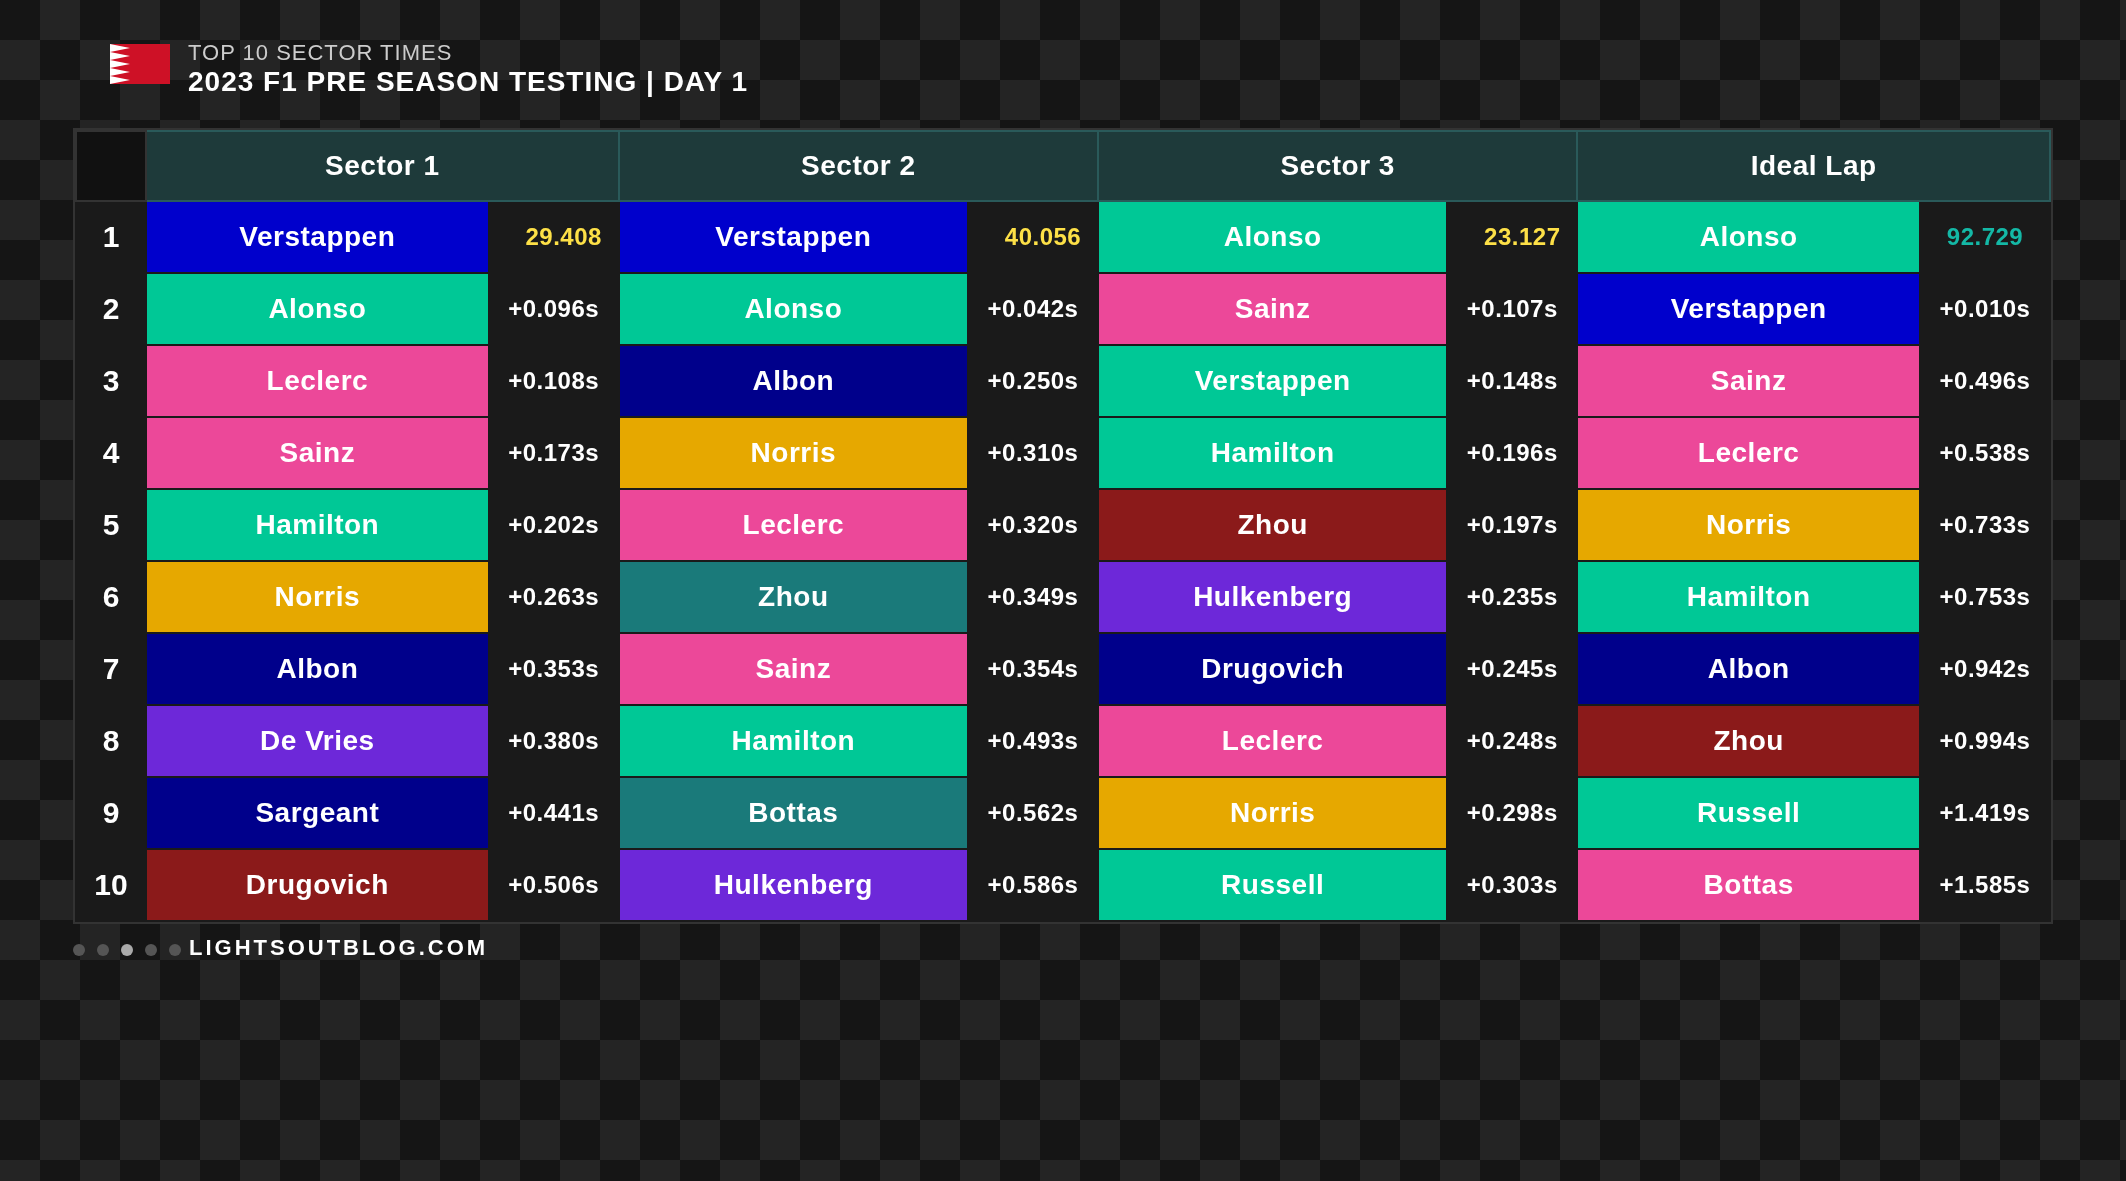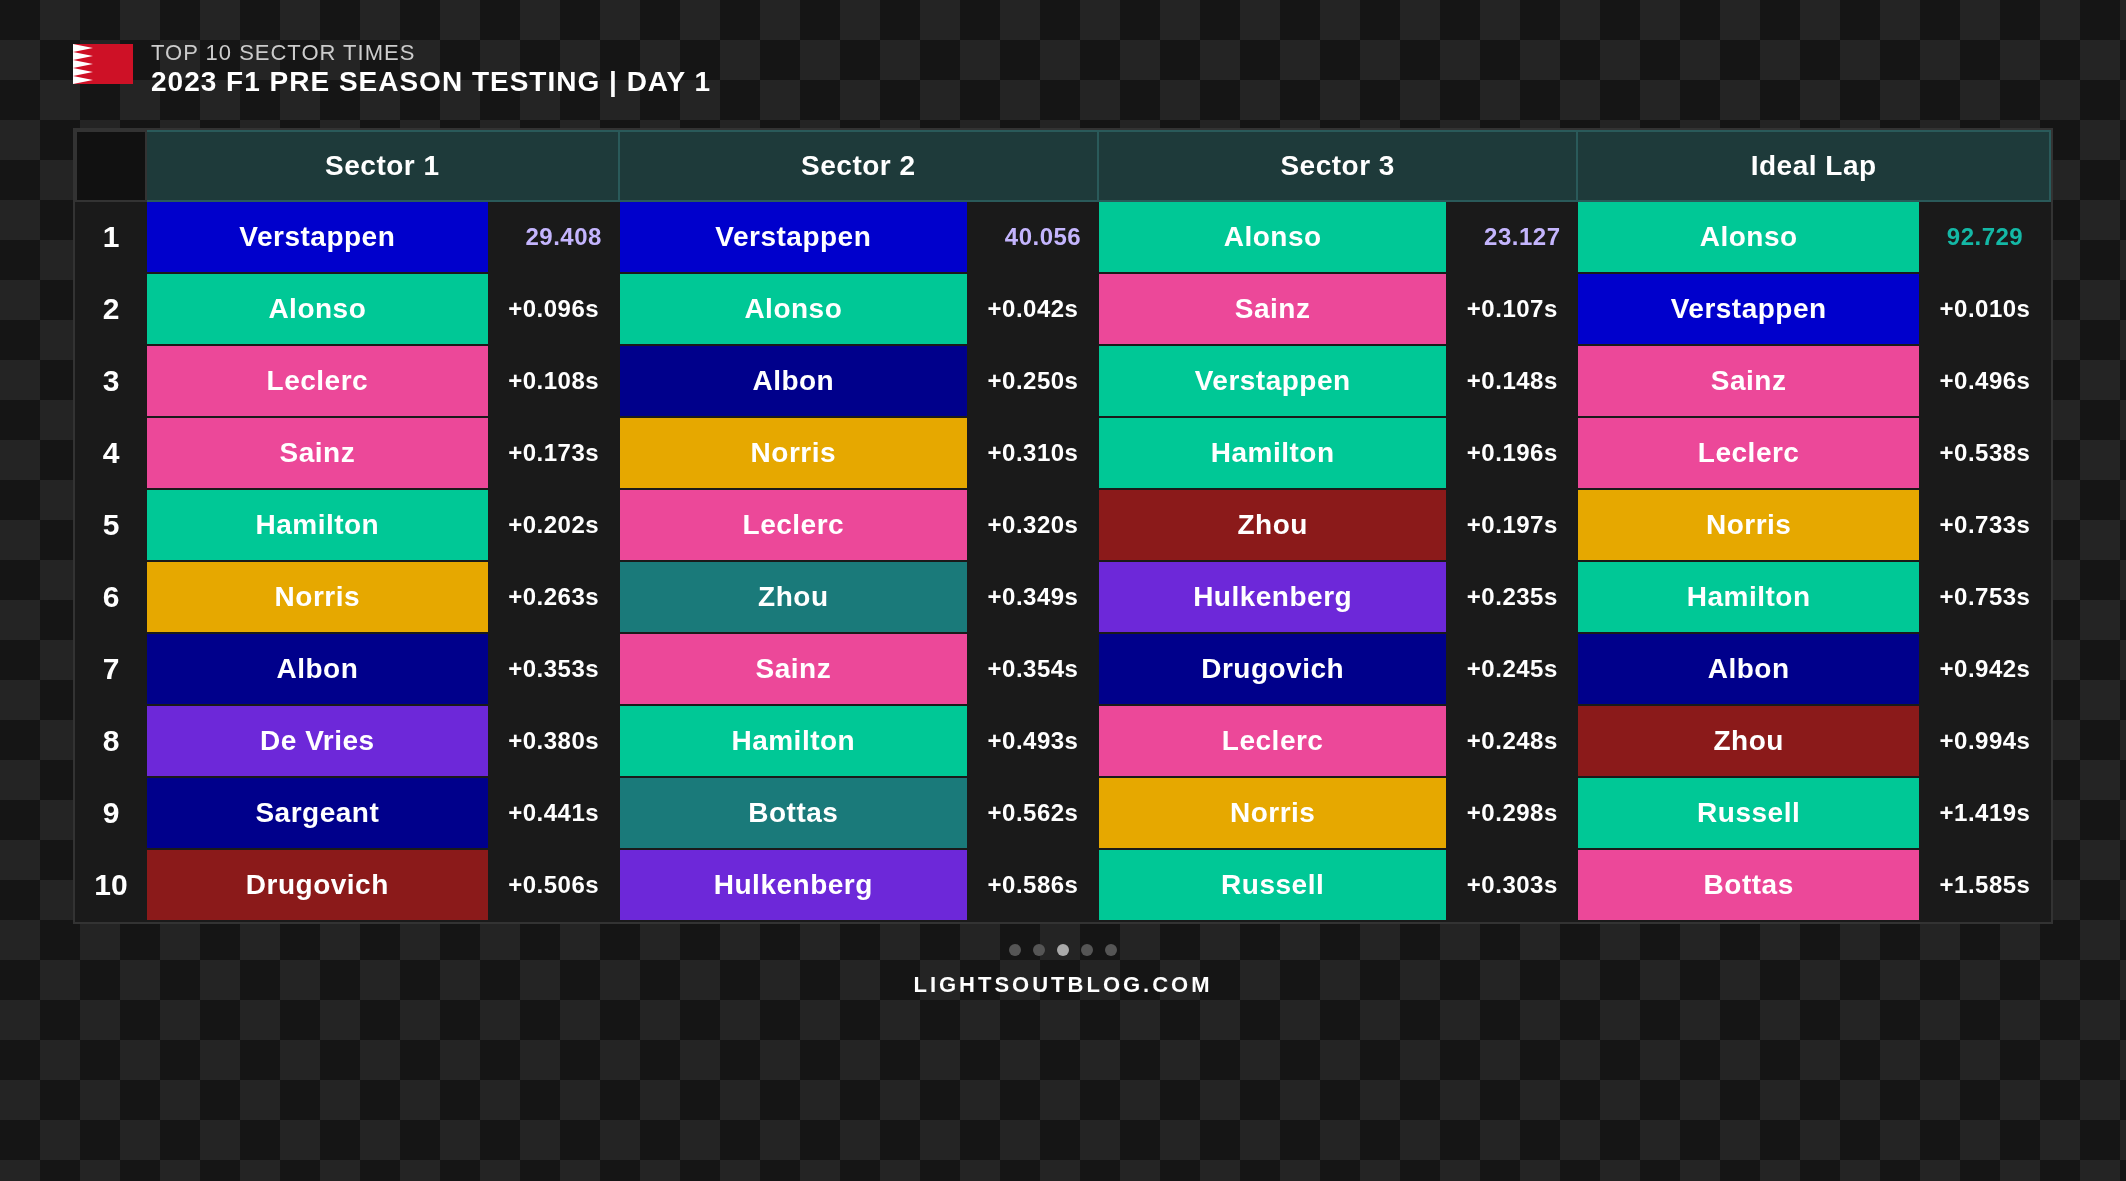--- a/index.html
+++ b/index.html
@@ -33,20 +33,21 @@
       width: 1980px;
       padding: 30px 0;
     }
 
     
     .header {
       display: flex;
       align-items: flex-start;
       margin-bottom: 20px;
       padding: 10px 0;
+      margin-left: 37px;
     }
     .header-left {
       display: flex;
       align-items: flex-start;
       gap: 18px;
     }
     .bahrain-flag {
       width: 60px;
       height: 40px;
       display: flex;
@@ -154,21 +155,21 @@
     
     .bg-red { background-color: #ec4899; }
     .bg-green { background-color: #00c896; }
     .bg-blue { background-color: #0000cc; }
     .bg-dark-blue { background-color: #00008b; }
     .bg-gold { background-color: #e6a800; }
     .bg-teal { background-color: #1a7a7a; }
     .bg-gray { background-color: #6d28d9; }
     .bg-dark-red { background-color: #8b1a1a; }
 
-    .time-purple { color: #c4b5fd; margin-left: 20px; }
+    .time-purple { color: #fde047; margin-left: 20px; }
     .time-green { color: #14b8a6; }
     .time-white { color: #ffffff; }
 
     
     .footer {
       display: flex;
       justify-content: center;
       align-items: center;
       gap: 12px;
       padding: 20px 0 10px;
@@ -185,22 +186,22 @@
       color: #ffffff;
       font-size: 22px;
       font-weight: 700;
       letter-spacing: 3px;
       text-align: center;
       padding-top: 6px;
     }
 
     .footer-section {
       display: flex;
-      flex-direction: column;
       align-items: center;
+      gap: 8px;
     }
   </style>
 </head>
 <body>
 
 <div class="container">
 
   <div class="header">
     <div class="header-left">
 

